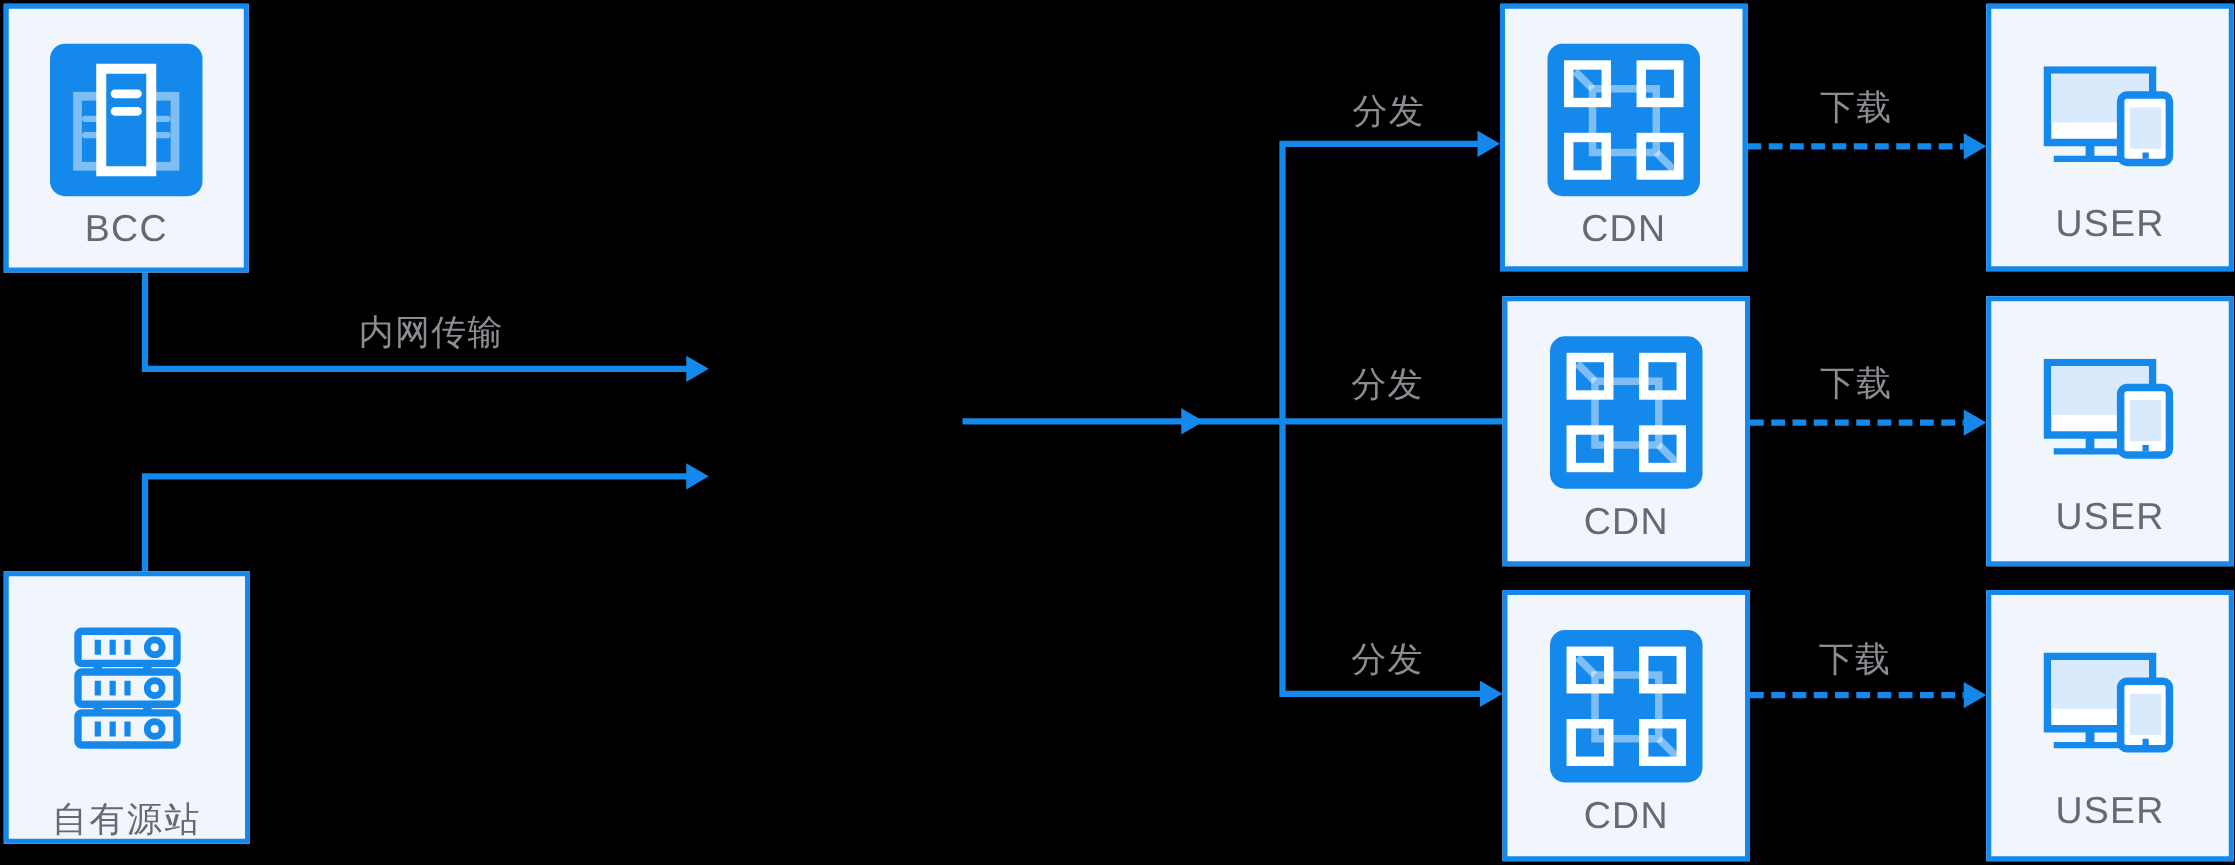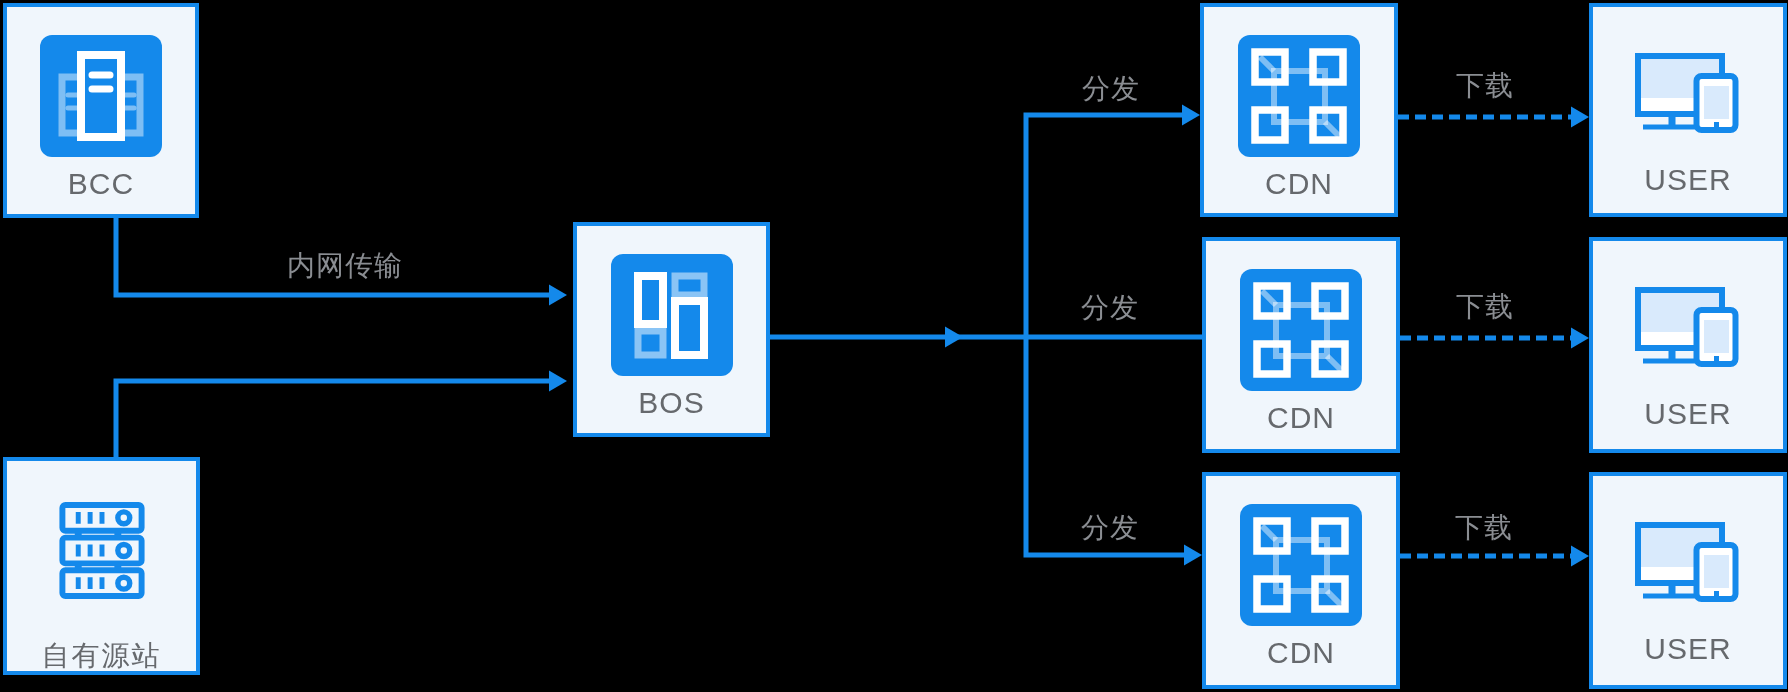--- a/index.html
+++ b/index.html
@@ -112,33 +112,20 @@
         <path d="M24 44 V56 M36 44 V56 M48 44 V56" stroke-width="5"></path>
         <path d="M24 77 V89 M36 77 V89 M48 77 V89" stroke-width="5"></path>
         <circle cx="70" cy="17" r="6" stroke-width="5.5"></circle>
         <circle cx="70" cy="50" r="6" stroke-width="5.5"></circle>
         <circle cx="70" cy="83" r="6" stroke-width="5.5"></circle>
       </g>
     </svg>
     <div class="node-label cjk">自有源站</div>
   </div>
 
-  <div class="node node--tile" id="node-bos">
-    <div class="tile">
-      <svg width="120" height="120" viewBox="0 0 120 120">
-        <g fill="none">
-          <rect x="26" y="21" width="25" height="48" stroke="#fff" stroke-width="8"></rect>
-          <rect x="26" y="76" width="25" height="24" stroke="rgba(255,255,255,0.5)" stroke-width="7"></rect>
-          <rect x="63" y="21" width="29" height="19" stroke="rgba(255,255,255,0.5)" stroke-width="7"></rect>
-          <rect x="63" y="46" width="29" height="54" stroke="#fff" stroke-width="8"></rect>
-        </g>
-      </svg>
-    </div>
-    <div class="node-label">BOS</div>
-  </div>
 
   <div class="node node--tile" id="node-cdn-top">
     <div class="tile">
       <svg width="120" height="120" viewBox="0 0 120 120">
         <g fill="none" stroke="#fff" stroke-width="7.5">
           <rect x="16" y="16" width="30" height="30"></rect>
             <rect x="74" y="16" width="30" height="30"></rect>
           <rect x="16" y="74" width="30" height="30"></rect>
             <rect x="74" y="74" width="30" height="30"></rect>
         </g>

